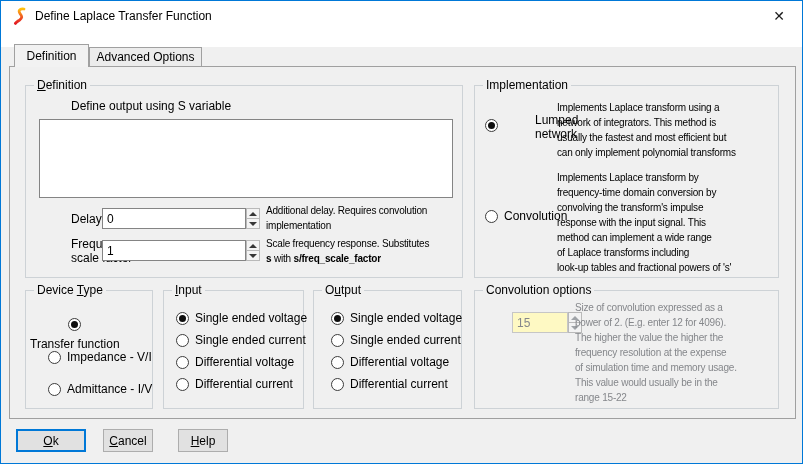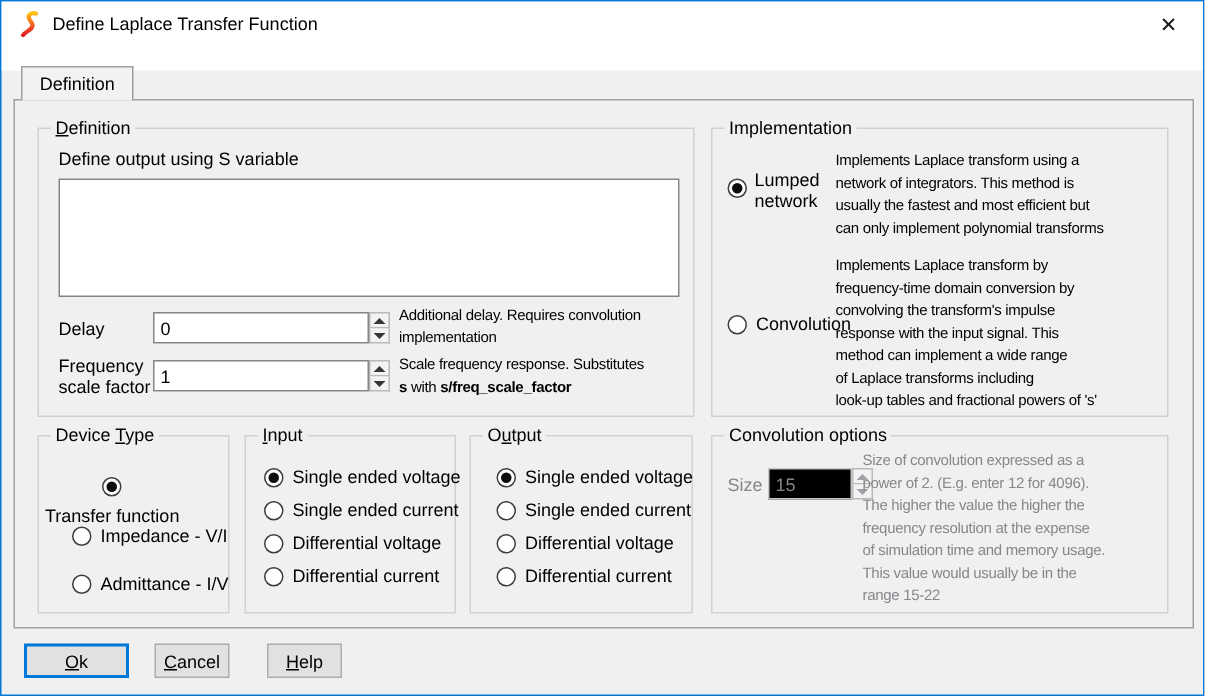--- a/index.html
+++ b/index.html
@@ -16,27 +16,27 @@
   .close-btn{position:absolute;right:0;top:0;width:46px;height:30px;display:flex;align-items:center;justify-content:center;cursor:default;}
   .close-btn span{font-size:14px;color:#1a1a1a;}
   
   .tab{position:absolute;text-align:center;box-sizing:border-box;border:1px solid #a0a0a0;background:#f0f0f0;}
   .tab.active{left:13px;top:43px;width:75px;height:23px;line-height:22px;border-bottom:none;z-index:3;background:#f2f2f2;}
   .tab.inactive{left:88px;top:46px;width:113px;height:19px;line-height:18px;border-bottom:none;background:#ececec;z-index:1;}
   .panel{position:absolute;left:8px;top:65px;width:787px;height:353px;box-sizing:border-box;border:1px solid #a0a0a0;background:#f0f0f0;z-index:2;}
   
   .gb{position:absolute;box-sizing:border-box;border:1px solid #cdd2d6;z-index:4;}
   .gb-label{position:absolute;top:-8px;left:8px;background:#f0f0f0;padding:0 3px;white-space:nowrap;}
-  .txt{position:absolute;white-space:nowrap;}
+  .txt{position:absolute;white-space:nowrap;margin-left:32px;}
   .desc{position:absolute;font-size:10px;line-height:15px;letter-spacing:-0.2px;white-space:pre-line;}
   .desc.gray,.gray{color:#85878b;}
   .wrap{white-space:normal;}
   
   .edit{position:absolute;box-sizing:border-box;background:#fff;border:1px solid #848484;font-family:"Liberation Sans",sans-serif;font-size:12px;padding:1px 4px;color:#000;}
-  .edit.disabled{background:#000000;border-color:#c6c6c6;color:#85878b;}
+  .edit.disabled{background:#fef9c3;border-color:#c6c6c6;color:#85878b;}
   textarea.edit{resize:none;}
   .spinner{position:absolute;width:14px;height:21px;display:flex;flex-direction:column;box-sizing:border-box;}
   .spin-btn{flex:1;box-sizing:border-box;border:1px solid #b9b9b9;background:#f3f3f3;display:flex;align-items:center;justify-content:center;padding:0;}
   .spin-btn.dn{border-top:none;}
   .tri-up{width:0;height:0;border-left:4px solid transparent;border-right:4px solid transparent;border-bottom:4px solid #363636;}
   .tri-dn{width:0;height:0;border-left:4px solid transparent;border-right:4px solid transparent;border-top:4px solid #363636;}
   .spinner.disabled .tri-up{border-bottom-color:#9fa3a7;}
   .spinner.disabled .tri-dn{border-top-color:#9fa3a7;}
   .radio-row{position:absolute;display:flex;align-items:center;gap:6px;white-space:nowrap;}
   .radio{width:13px;height:13px;box-sizing:border-box;border:1px solid #3c3c3c;border-radius:50%;background:#fff;position:relative;flex:none;}
@@ -60,20 +60,21 @@
       </defs>
       <path d="M13 2 C8.5 1 7 4 9.2 6.8 C11.4 9.6 11.2 11 8.8 12.8 C6.6 14.4 5.2 15.2 4.4 16.4" fill="none" stroke="url(#lg)" stroke-width="2.8" stroke-linecap="round"></path>
     </svg>
     <span class="win-title">Define Laplace Transfer Function</span>
     <div class="close-btn">
       <span>✕</span>
     </div>
   </div>
 
   <div class="tab active">Definition</div>
+  <div class="tab inactive">Advanced Options</div>
   <div class="panel"></div>
 
   <div class="gb" style="left:24px;top:84px;width:438px;height:193px;">
     <span class="gb-label"><u>D</u>efinition</span>
     <span class="txt" style="left:13px;top:13px;">Define output using S variable</span>
     <textarea class="edit" style="left: 13px; top: 33px; width: 414px; height: 79px;"></textarea>
 
     <span class="txt" style="left:13px;top:126px;">Delay</span>
     <input class="edit" style="left: 76px; top: 122px; width: 144px; height: 21px;" value="0">
     <span class="spinner" style="left:220px;top:122px;">

